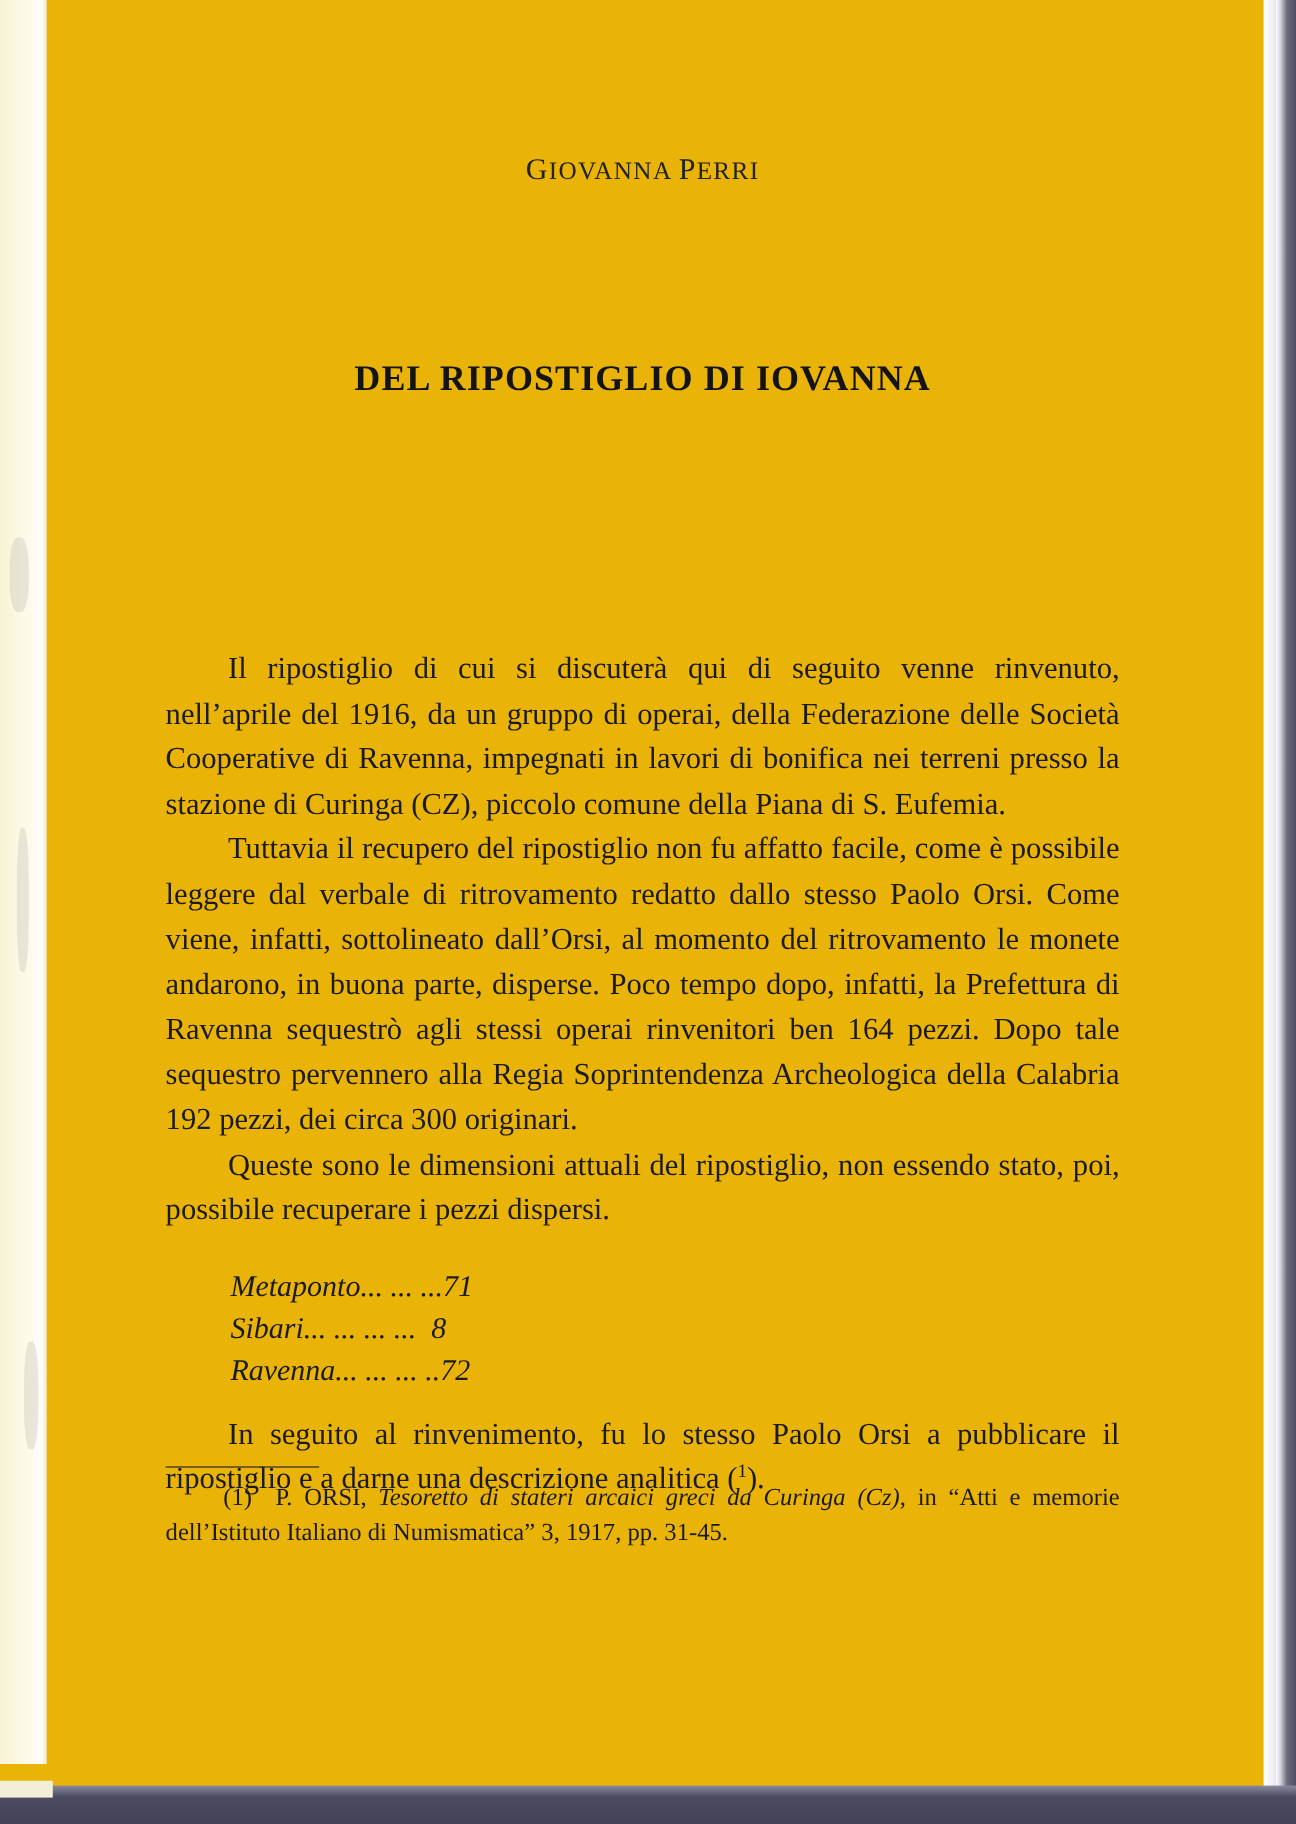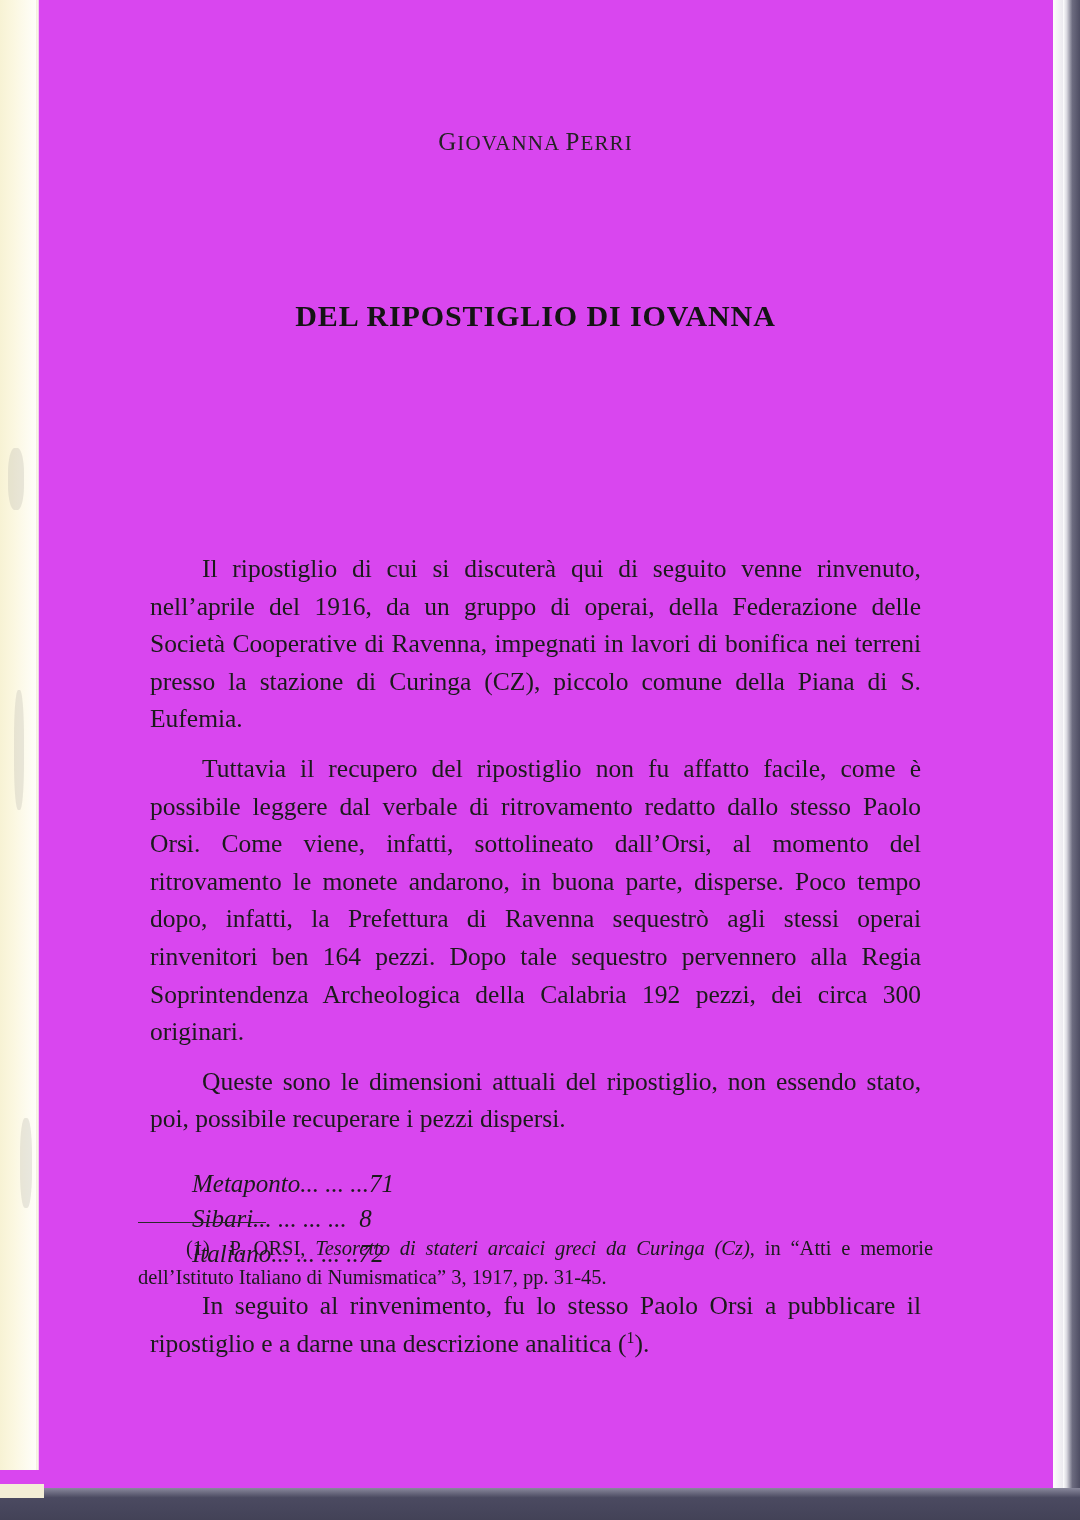--- a/index.html
+++ b/index.html
@@ -6,21 +6,21 @@
     margin: 0;
     padding: 0;
     background: #ffffff;
   }
 
   #page {
     position: relative;
     width: 1080px;
     height: 1520px;
     overflow: hidden;
-    background: #d946ef;
+    background: #eab308;
     font-family: "Liberation Serif", "DejaVu Serif", serif;
     color: #1a1a1a;
   }
 
   
   .scan-left-edge {
     position: absolute;
     left: 0;
     top: 0;
     width: 38px;
@@ -129,21 +129,21 @@
   .doc-title .line { display: block; }
 
   .body-block {
     position: absolute;
     top: 538px;
     left: 0;
     width: 795px;
   }
 
   p.para {
-    margin: 12px;
+    margin: 0;
     font-size: 25.5px;
     line-height: 37.6px;
     text-align: justify;
     text-indent: 52px;
     color: #1b1b1b;
     hyphens: manual;
   }
 
   .mint-list {
     margin: 28px 0 16px 0;
@@ -225,21 +225,21 @@
 
     <div class="body-block">
 
       <p class="para">Il ripostiglio di cui si discuterà qui di seguito venne rinvenuto, nell’aprile del 1916, da un gruppo di operai, della Federazione delle Società Cooperative di Ravenna, impegnati in lavori di bonifica nei terreni presso la stazione di Curinga (CZ), piccolo comune della Piana di S. Eufemia.</p>
       <p class="para">Tuttavia il recupero del ripostiglio non fu affatto facile, come è possibile leggere dal verbale di ritrovamento redatto dallo stesso Paolo Orsi. Come viene, infatti, sottolineato dall’Orsi, al momento del ritrovamento le monete andarono, in buona parte, disperse. Poco tempo dopo, infatti, la Prefettura di Ravenna sequestrò agli stessi operai rinvenitori ben 164 pezzi. Dopo tale sequestro pervennero alla Regia Soprintendenza Archeologica della Calabria 192 pezzi, dei circa 300 originari.</p>
       <p class="para">Queste sono le dimensioni attuali del ripostiglio, non essendo stato, poi, possibile recuperare i pezzi dispersi.</p>
 
       <ul class="mint-list">
         <li>Metaponto... ... ...71</li>
         <li>Sibari... ... ... ...  8</li>
-        <li>Italiano... ... ... ..72</li>
+        <li>Ravenna... ... ... ..72</li>
       </ul>
 
       <p class="para closing-para"><span>In seguito al rinvenimento, fu lo stesso Paolo Orsi a pubblicare il ripostiglio e a darne una descrizione analitica (</span><sup class="fn-ref">1</sup><span>).</span></p>
 
     </div>
 
     <div class="footnote-zone">
       <div class="footnote-rule"></div>
       <p class="footnote-text"><span>(1)</span>&nbsp; <span>P.</span> <span class="smallcaps">ORSI</span><span>, </span><span class="ital">Tesoretto di stateri arcaici greci da Curinga (Cz)</span><span>, in </span><span>“Atti e memorie dell’Istituto Italiano di Numismatica”</span><span> 3, 1917, pp. 31-45.</span></p>
     </div>

